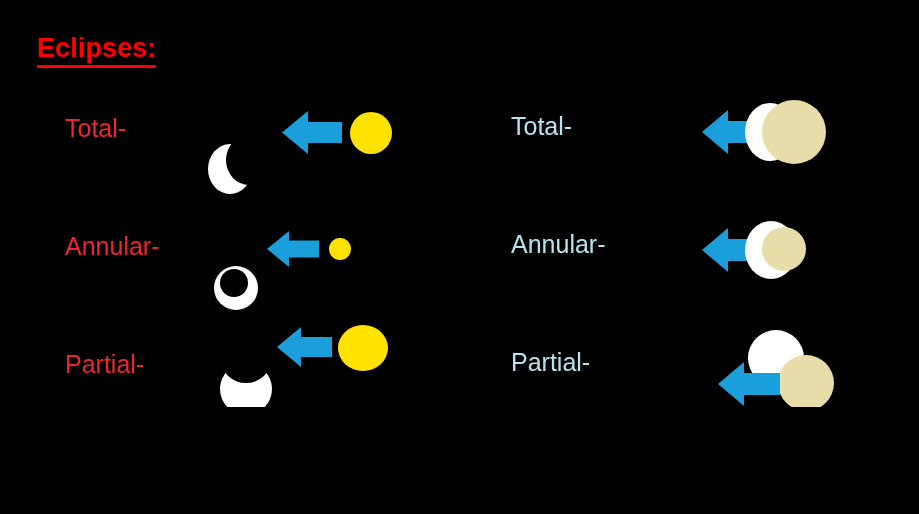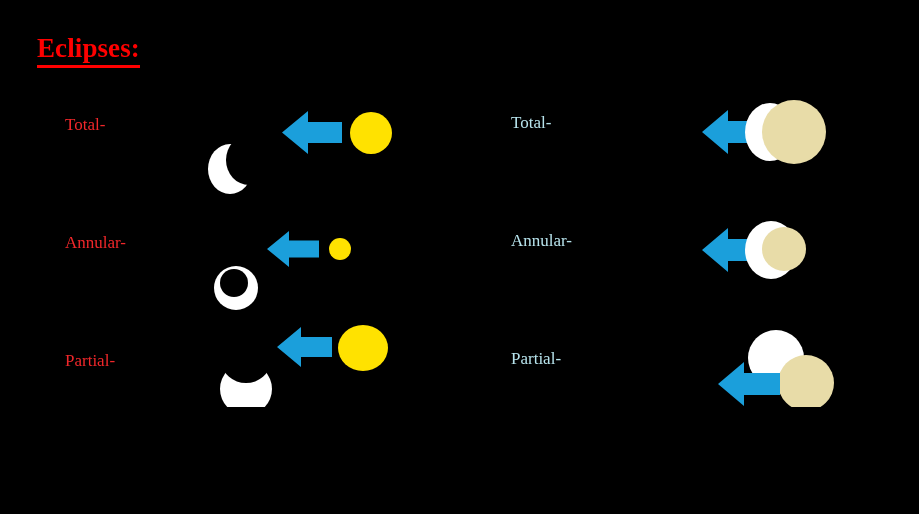--- a/index.html
+++ b/index.html
@@ -7,21 +7,21 @@
     margin: 0;
     padding: 0;
     background: #000000;
   }
   #slide {
     position: relative;
     width: 919px;
     height: 407px;
     background: #000000;
     overflow: hidden;
-    font-family: Liberation Serif, serif;
+    font-family: Liberation Sans, sans-serif;
     -webkit-font-smoothing: antialiased;
   }
 
   
   .col-title {
     position: absolute;
     font-weight: bold;
     font-size: 27px;
     letter-spacing: 0.1px;
     white-space: nowrap;
@@ -31,21 +31,21 @@
     display: inline-block;
     border-bottom: 3px solid currentColor;
     padding-bottom: 3px;
   }
   #title-eclipses { left: 37px; top: 35px; color: #FF0000; }
   #title-occultations { left: 510px; top: 33px; color: #AEDFE8; }
 
   
   .row-label {
     position: absolute;
-    font-size: 17px;
+    font-size: 25px;
     white-space: nowrap;
     line-height: 1;
   }
   .lbl-red  { color: #F0272A; }
   .lbl-cyan { color: #B7E3EC; }
 
   
   .shape { position: absolute; }
   .circle { border-radius: 50%; }
 

